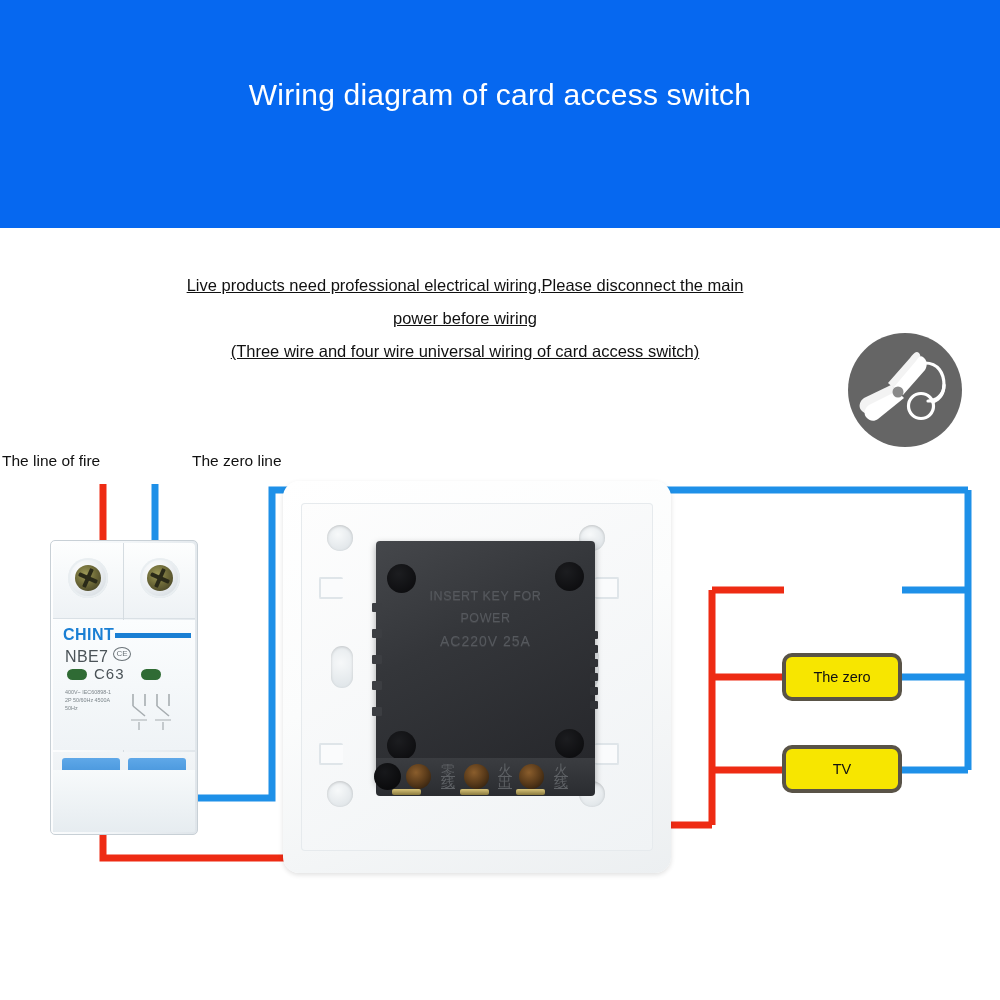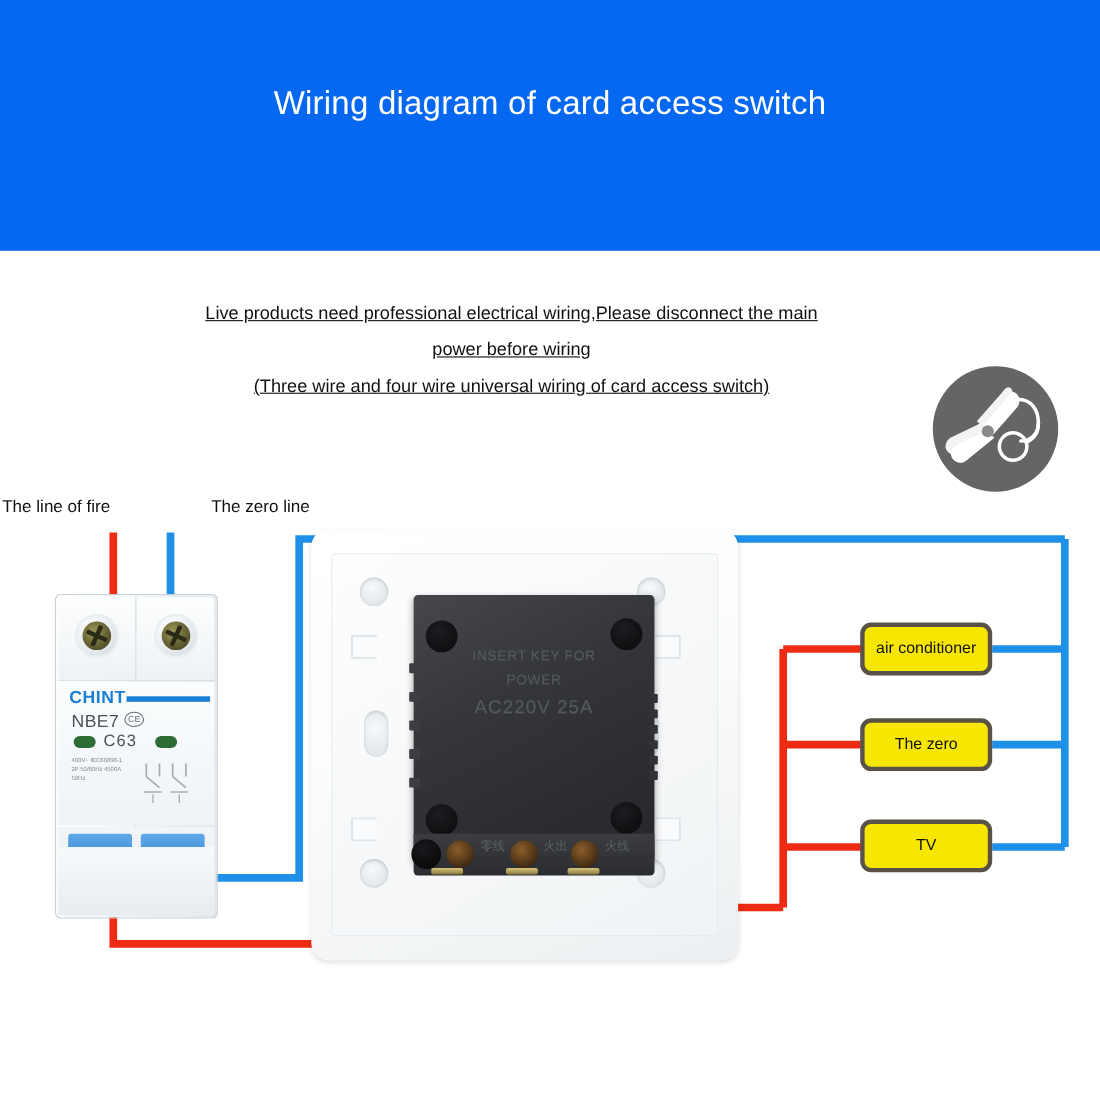--- a/index.html
+++ b/index.html
@@ -202,21 +202,21 @@
   #mhole-bl { left: 11px;  top: 190px; }
   #mhole-br { left: 179px; top: 188px; }
   .mod-text {
     position: absolute; left: 0; width: 219px; text-align: center;
     color: #55585d; font-size: 12.5px; letter-spacing: .6px;
     text-shadow: 0 1px 0 rgba(255,255,255,.07);
     font-family: "Liberation Sans", sans-serif;
   }
   #mt-1 { top: 48px; }
   #mt-2 { top: 70px; text-align: center; }
-  #mt-3 { top: 92px; font-size: 17px; letter-spacing: 1px; }
+  #mt-3 { top: 92px; font-size: 14px; letter-spacing: 1px; }
   .mod-fins { position: absolute; left: -4px; top: 62px; width: 10px; height: 130px; }
   .fin { position: absolute; left: 0; width: 10px; height: 9px; background: #3c3e42; border-radius: 1px; }
   .mod-ridges { position: absolute; right: -3px; top: 90px; width: 8px; height: 100px; }
   .ridge { position: absolute; right: 0; width: 8px; height: 8px; background: #303236; border-radius: 1px; }
 
   
   .term-strip {
     position: absolute; left: 93px; top: 277px; width: 219px; height: 38px;
     background: linear-gradient(180deg,#3b3d41,#2a2c30);
     border-radius: 0 0 4px 4px;
@@ -225,22 +225,22 @@
     position: absolute; top: 6px; width: 25px; height: 25px; border-radius: 50%;
     background: radial-gradient(circle at 40% 34%, #8a5d2c 0%, #5d3d1b 46%, #22160a 100%);
   }
   #th-blue { left: 30px; }
   #th-r1   { left: 88px; }
   #th-r2   { left: 143px; }
   .term-dark { position: absolute; top: 5px; width: 27px; height: 27px; border-radius: 50%;
     background: radial-gradient(circle at 40% 34%, #17181b, #060607); }
   #th-dark { left: -2px; }
   .term-cn {
-    position: absolute; top: 6px; color: #5e6165; font-size: 11px; line-height: 12px;
-    text-align: center; font-family: "DejaVu Sans", sans-serif; width: 26px;
+    position: absolute; top: 6px; color: #5e6165; font-size: 14px; line-height: 12px;
+    text-align: center; font-family: "DejaVu Sans", sans-serif; width: 26px; text-decoration: underline;
   }
   #cn-1 { left: 59px; }
   #cn-2 { left: 116px; }
   #cn-3 { left: 172px; }
   .term-screw {
     position: absolute; top: 31px; width: 29px; height: 6px; border-radius: 2px;
     background: linear-gradient(180deg,#d8c47a,#8a7a3e);
   }
   #ts-1 { left: 16px; }
   #ts-2 { left: 84px; }
@@ -410,23 +410,20 @@
       <div class="term-hole" id="th-r1"></div>
       <div class="term-cn" id="cn-2">火出</div>
       <div class="term-hole" id="th-r2"></div>
       <div class="term-cn" id="cn-3">火线</div>
       <div class="term-screw" id="ts-1"></div>
       <div class="term-screw" id="ts-2"></div>
       <div class="term-screw" id="ts-3"></div>
     </div>
   </div>
 
-  <div class="load-box" id="load-0">
-    <span>air conditioner</span>
-  </div>
   <div class="load-box" id="load-1">
     <span>The zero</span>
   </div>
   <div class="load-box" id="load-2">
     <span>TV</span>
   </div>
 
 </div>
 
 </body></html>

